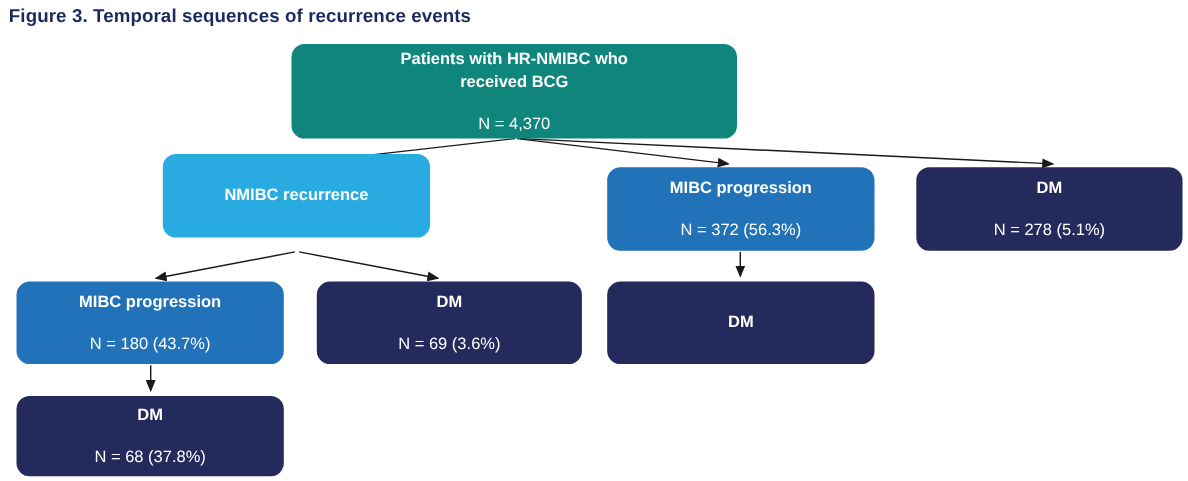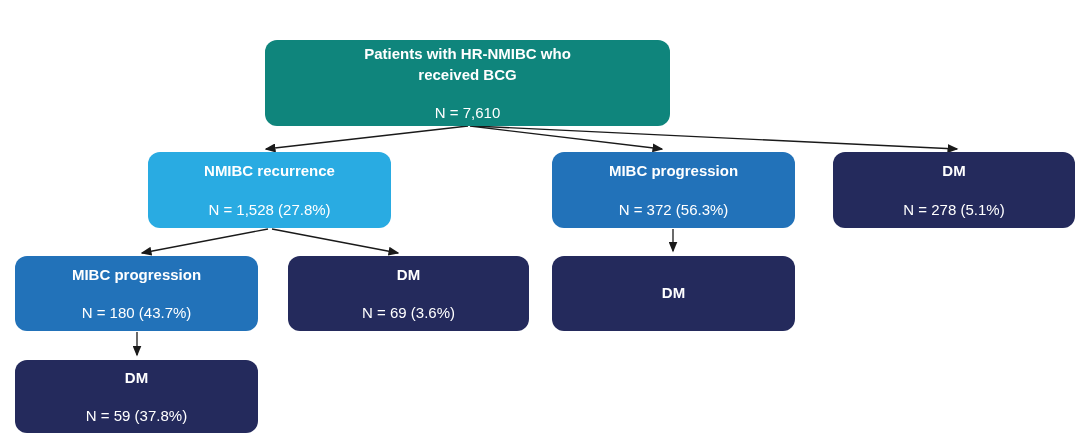--- a/index.html
+++ b/index.html
@@ -38,65 +38,65 @@
     line-height: 1.35;
   }
   .node .value {
     font-weight: normal;
     font-size: 15px;
     line-height: 1.2;
   }
   
   .n-root  { left: 265px; top: 40px;  width: 405px; height: 86px; }
   .n-root .label { max-width: 240px; }
-  .n-rec   { left: 148px; top: 152px; width: 243px; height: 76px; }
+  .n-rec   { left: 148px; top: 140px; width: 243px; height: 76px; }
   .n-mibc1 { left: 552px; top: 152px; width: 243px; height: 76px; }
   .n-dm1   { left: 833px; top: 152px; width: 242px; height: 76px; }
   .n-mibc2 { left: 15px;  top: 256px; width: 243px; height: 75px; }
   .n-dm2   { left: 288px; top: 256px; width: 241px; height: 75px; }
   .n-dm3   { left: 552px; top: 256px; width: 243px; height: 75px; }
   .n-dm4   { left: 15px;  top: 360px; width: 243px; height: 73px; }
   svg.arrows {
     position: absolute;
     left: 0; top: 0;
     width: 1080px; height: 437px;
     z-index: 1;
     pointer-events: none;
   }
   svg.arrows line { stroke: #1a1a1a; stroke-width: 1.3; }
 </style>
 </head>
 <body>
 
 <div class="canvas">
 
+  <div class="figure-title" style="color: rgb(27, 42, 94);">Figure 3. Temporal sequences of recurrence events</div>
 
   <svg class="arrows" viewBox="0 0 1080 437" xmlns="http://www.w3.org/2000/svg">
     <defs>
       <marker id="ah" markerUnits="userSpaceOnUse" markerWidth="11" markerHeight="9" refX="9.5" refY="4.5" orient="auto">
         <path d="M0,0 L11,4.5 L0,9 z" fill="#1a1a1a"></path>
       </marker>
     </defs>
     <line x1="468" y1="126" x2="266" y2="149" marker-end="url(#ah)"></line>
     <line x1="470" y1="126" x2="662" y2="149" marker-end="url(#ah)"></line>
     <line x1="473" y1="126" x2="957" y2="149" marker-end="url(#ah)"></line>
     <line x1="268" y1="229" x2="142" y2="253" marker-end="url(#ah)"></line>
     <line x1="272" y1="229" x2="398" y2="253" marker-end="url(#ah)"></line>
     <line x1="673" y1="229" x2="673" y2="251" marker-end="url(#ah)"></line>
     <line x1="137" y1="332" x2="137" y2="355" marker-end="url(#ah)"></line>
   </svg>
 
   <div class="node n-root" style="background: rgb(15, 133, 124);">
     <div class="label">Patients with HR-NMIBC who received BCG</div>
-    <div class="value">N = 7,610</div>
+    <div class="value">N = 4,370</div>
   </div>
 
   <div class="node n-rec" style="background: rgb(41, 171, 226);">
     <div class="label">NMIBC recurrence</div>
-    <div class="value">N = 1,528 (27.8%)</div>
   </div>
 
   <div class="node n-mibc1" style="background: rgb(34, 114, 185);">
     <div class="label">MIBC progression</div>
     <div class="value">N = 372 (56.3%)</div>
   </div>
 
   <div class="node n-dm1" style="background: rgb(36, 42, 92);">
     <div class="label">DM</div>
     <div class="value">N = 278 (5.1%)</div>
@@ -111,16 +111,16 @@
     <div class="label">DM</div>
     <div class="value">N = 69 (3.6%)</div>
   </div>
 
   <div class="node n-dm3" style="background: rgb(36, 42, 92);">
     <div class="label">DM</div>
   </div>
 
   <div class="node n-dm4" style="background: rgb(36, 42, 92);">
     <div class="label">DM</div>
-    <div class="value">N = 59 (37.8%)</div>
+    <div class="value">N = 68 (37.8%)</div>
   </div>
 
 </div>
 
 </body></html>

